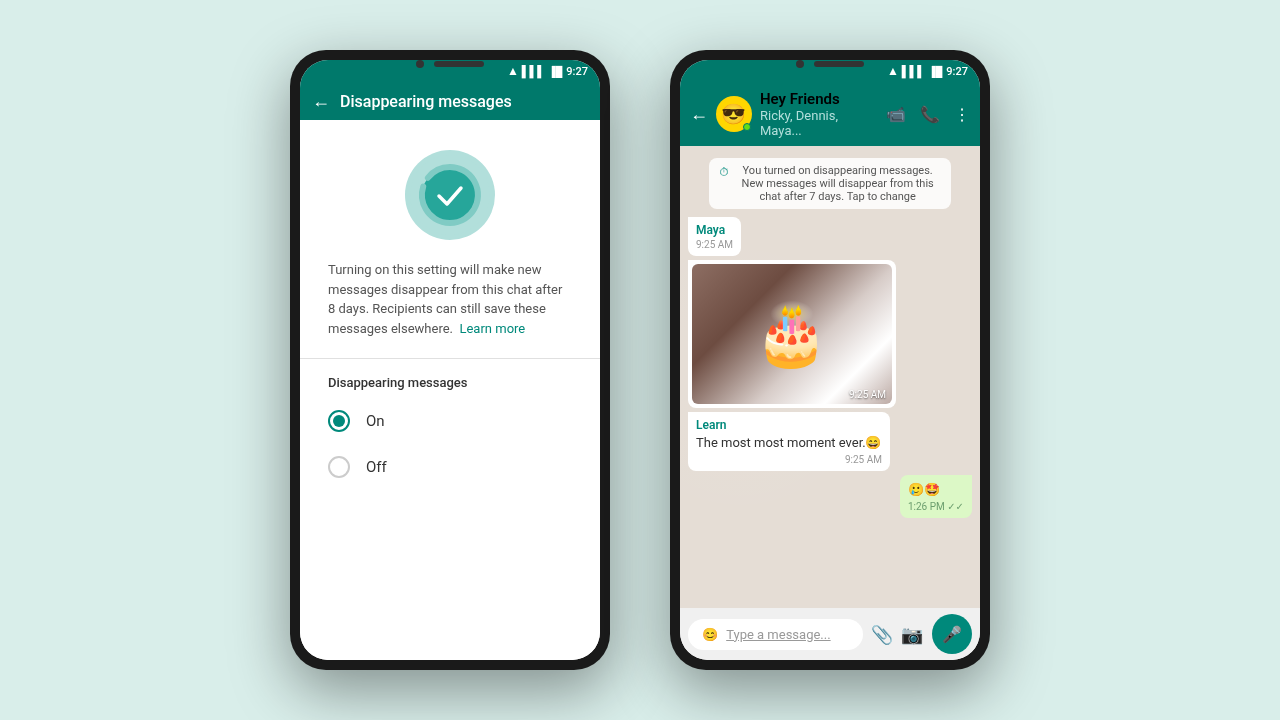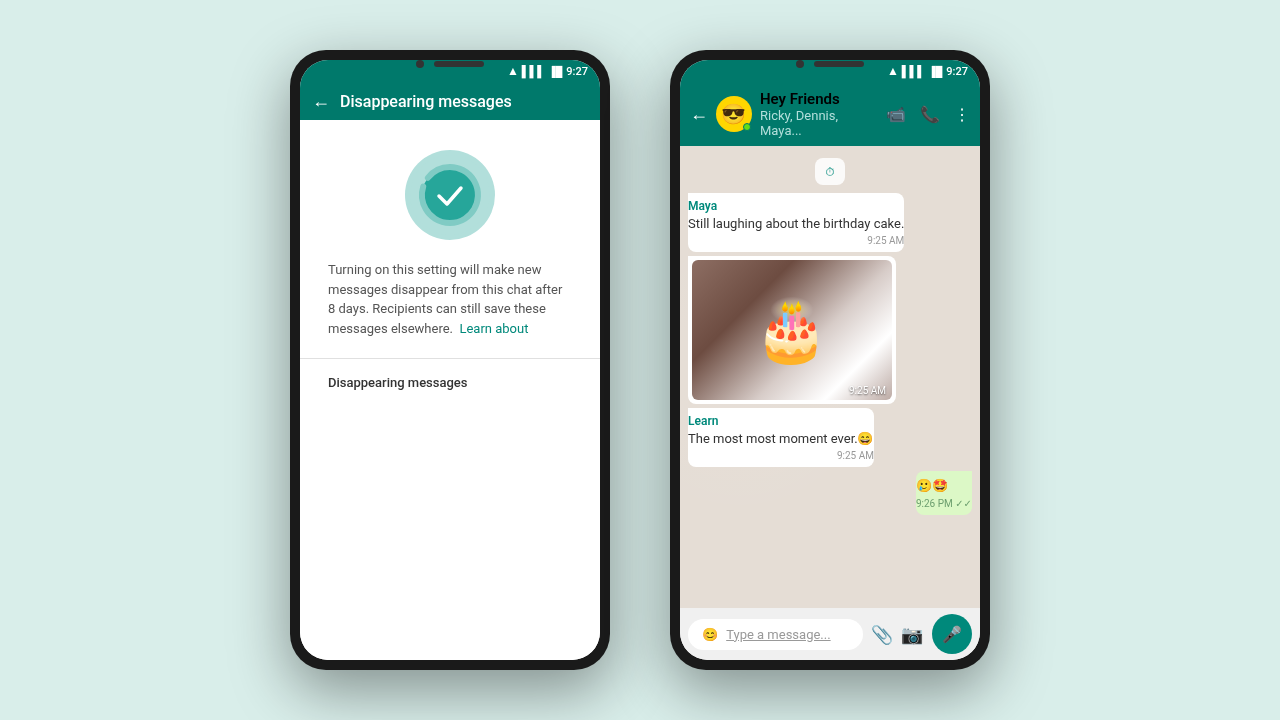--- a/index.html
+++ b/index.html
@@ -250,21 +250,21 @@
     }
     .system-icon {
       color: #00897b;
       font-size: 12px;
       flex-shrink: 0;
       margin-top: 1px;
     }
     .bubble {
       max-width: 80%;
       border-radius: 8px;
-      padding: 6px 0;
+      padding: 6px 8px;
       position: relative;
     }
     .bubble-received {
       background: #fff;
       align-self: flex-start;
       border-top-left-radius: 0;
     }
     .bubble-sent {
       background: #dcf8c6;
       align-self: flex-end;
@@ -395,27 +395,37 @@
 
               <path d="M 45 17 A 28 28 0 1 1 44.9 17" fill="none" stroke="#80cbc4" stroke-width="6" stroke-linecap="round" stroke-dasharray="140 10"></path>
 
               <polyline points="34,46 42,54 56,38" fill="none" stroke="white" stroke-width="3.5" stroke-linecap="round" stroke-linejoin="round"></polyline>
             </svg>
           </div>
         </div>
 
         <div class="settings-description">
           <span>Turning on this setting will make new messages disappear from this chat after 8 days. Recipients can still save these messages elsewhere.</span>
-          &nbsp;<span class="learn-more-link">Learn about</span>
+          &nbsp;<span class="learn-more-link">Learn more</span>
         </div>
         <div class="divider"></div>
 
         <div class="section-title">Disappearing messages</div>
 
-
+        <div class="radio-option">
+          <div class="radio-outer selected">
+            <div class="radio-inner"></div>
+          </div>
+          <span class="radio-label">On</span>
+        </div>
+
+        <div class="radio-option">
+          <div class="radio-outer"></div>
+          <span class="radio-label">Off</span>
+        </div>
       </div>
     </div>
   </div>
 
   <div class="phone">
     <div class="phone-top">
       <div class="camera-dot"></div>
       <div class="speaker-bar"></div>
     </div>
     <div class="phone-inner">
@@ -443,43 +453,43 @@
           <span>📹</span>
           <span>📞</span>
           <span>⋮</span>
         </div>
       </div>
 
       <div class="chat-body">
 
         <div class="system-message">
           <span class="system-icon">⏱</span>
+          <span>You turned on disappearing messages. New messages will disappear from this chat after 7 days. Tap to change</span>
         </div>
 
         <div class="bubble bubble-received">
           <div class="bubble-sender">Maya</div>
-          <div class="bubble-text">Still laughing about the birthday cake.</div>
           <div class="bubble-time">9:25 AM</div>
         </div>
 
         <div class="bubble bubble-received" style="padding:4px;">
           <div class="cake-image">
             <span class="cake-time-overlay">9:25 AM</span>
           </div>
         </div>
 
         <div class="bubble bubble-received">
           <div class="bubble-sender">Learn</div>
           <div class="bubble-text">The most most moment ever.😄</div>
           <div class="bubble-time">9:25 AM</div>
         </div>
 
         <div class="bubble bubble-sent">
           <div class="bubble-text">🥲🤩</div>
-          <div class="bubble-time sent">9:26 PM ✓✓</div>
+          <div class="bubble-time sent">1:26 PM ✓✓</div>
         </div>
       </div>
 
       <div class="chat-input-bar">
         <div class="chat-input-box">
           <span>😊</span>
           <span style="flex:1;text-decoration:underline;">Type a message...</span>
         </div>
         <span class="icon-btn">📎</span>
         <span class="icon-btn">📷</span>

